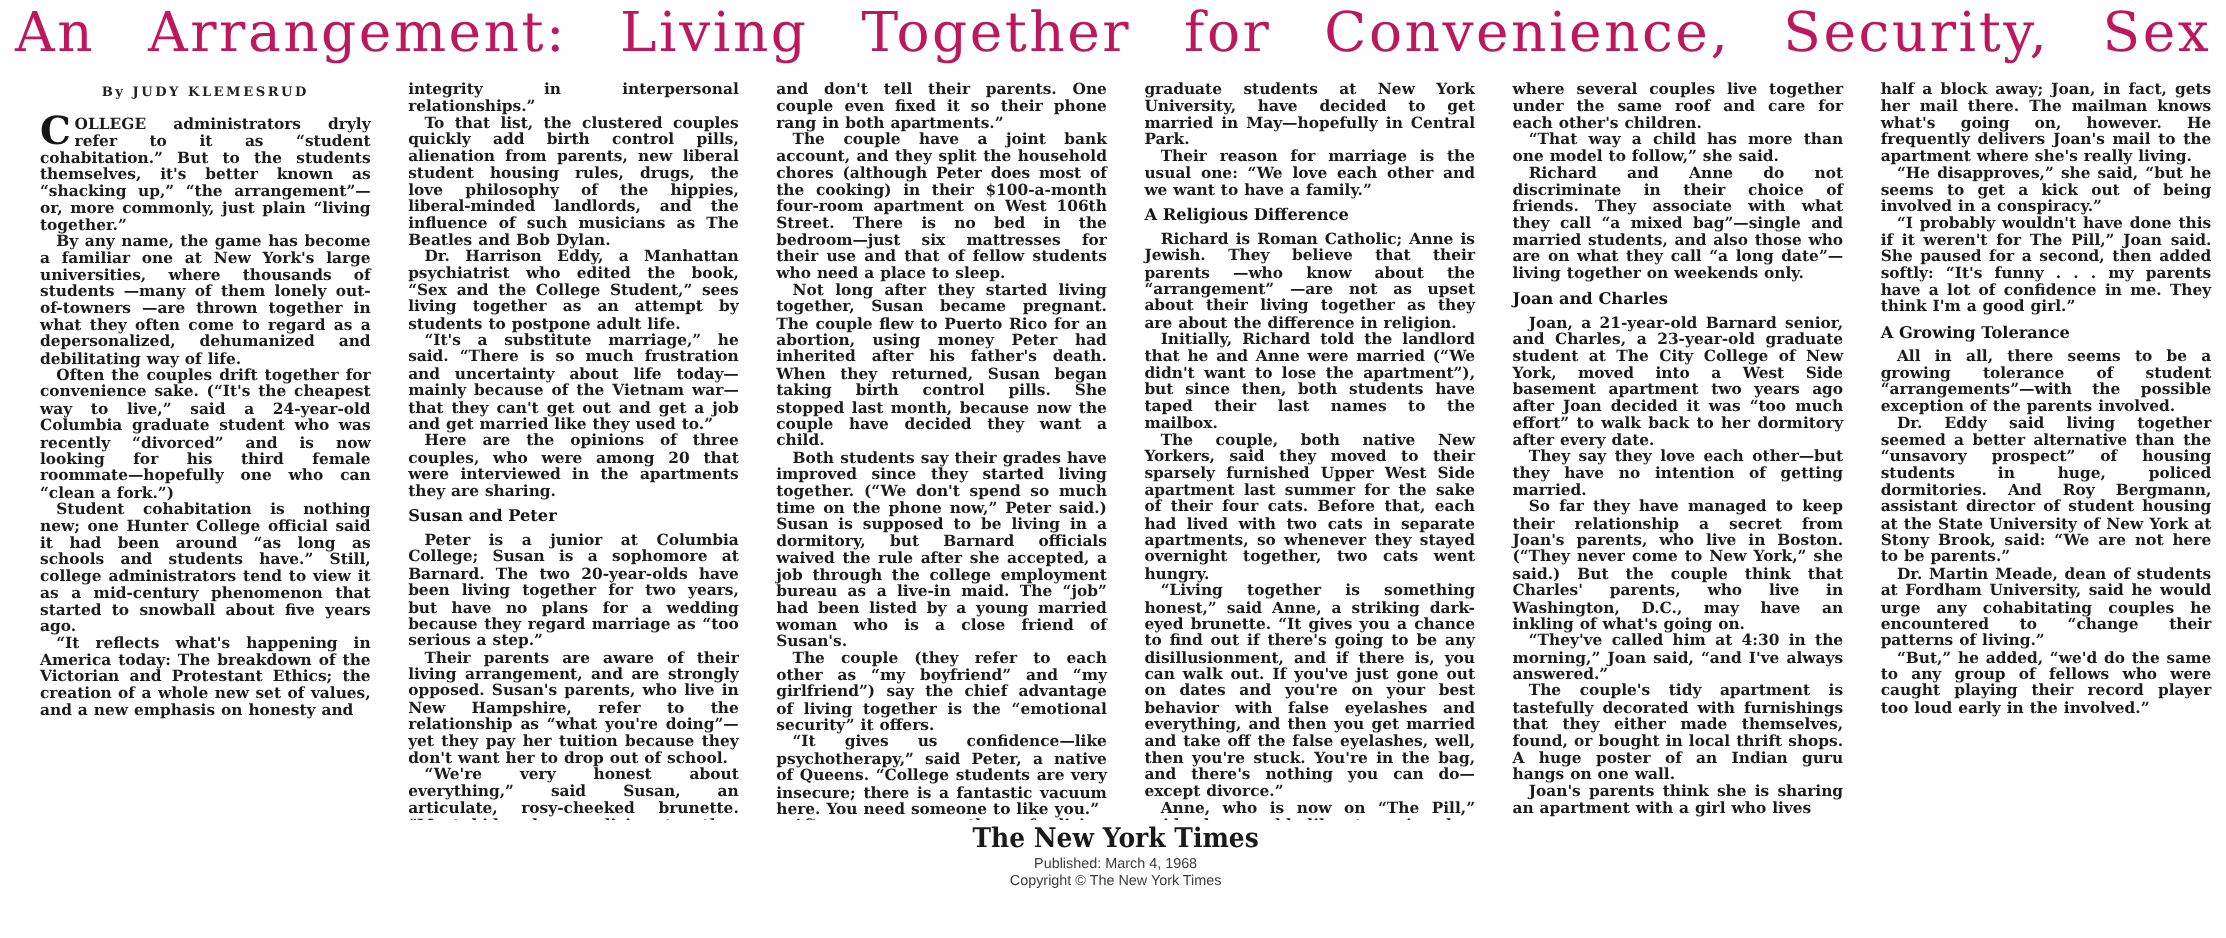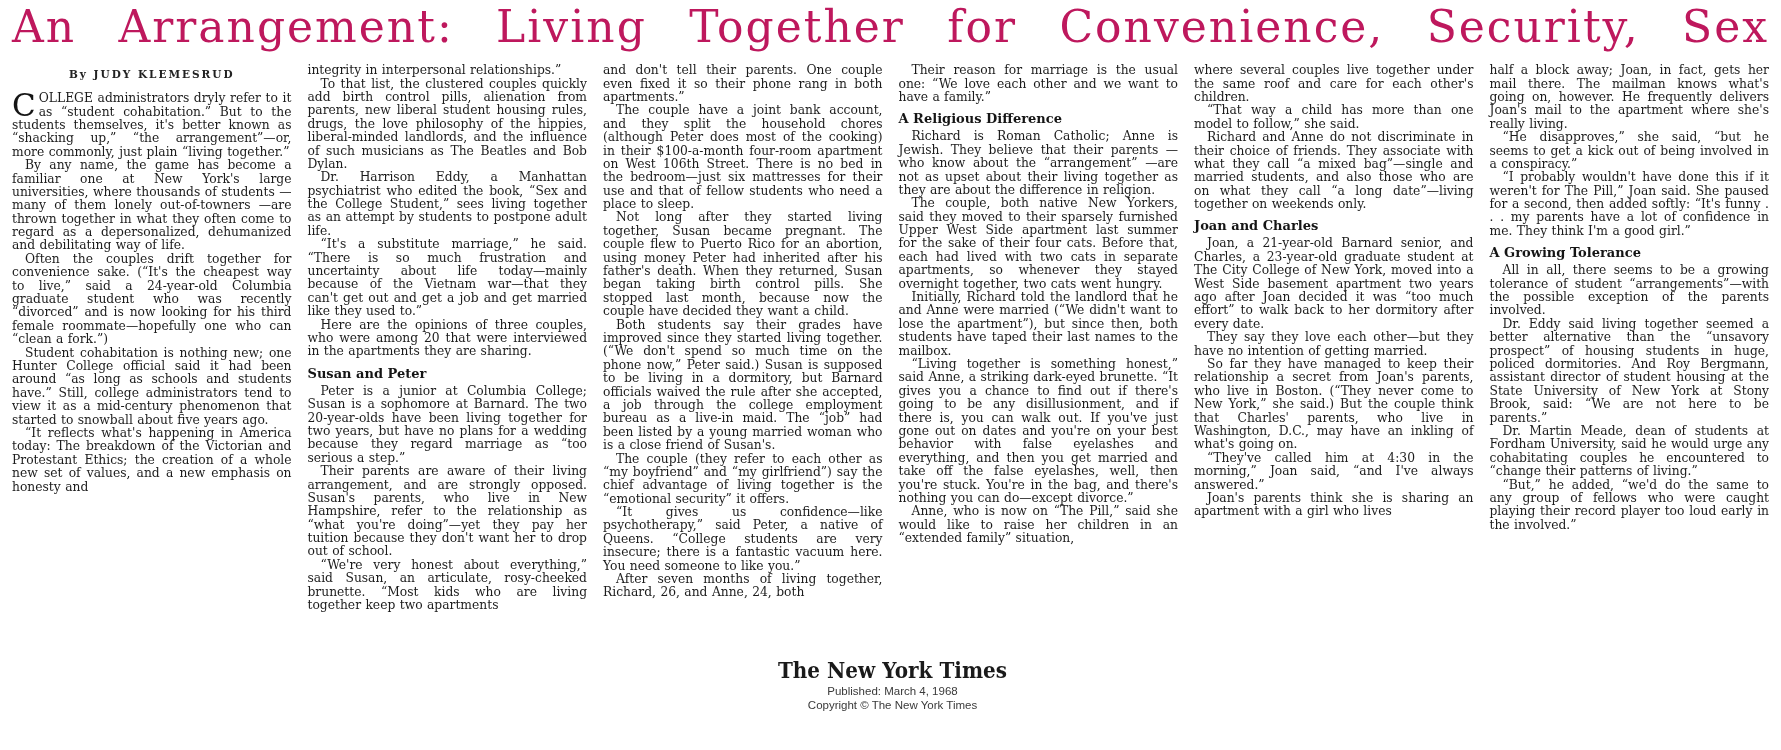--- a/index.html
+++ b/index.html
@@ -19,42 +19,44 @@
     font-weight: 500;
     letter-spacing: 2px;
     line-height: 1.05;
     color: #be185d;
     text-align: justify;
     text-align-last: justify;
     white-space: normal;
   }
   .columns {
     display: flex;
-    gap: 16px;
+    gap: 30px;
     padding: 4px 12px 0 12px;
     height: 592px;
     overflow: hidden;
+    margin-left: 20px;
   }
   .col { flex: 1 1 0; min-width: 0; }
   .byline {
     text-align: center;
     font-weight: bold;
     font-size: 10.5px;
     letter-spacing: 2px;
     margin: 4px 0 12px 0;
     color: #222;
   }
   .para {
     margin: 0;
     font-size: 12.3px;
     line-height: 1.09;
     text-align: justify;
     text-indent: 13px;
     color: #1c1c1c;
     word-spacing: 0.5px;
+    font-weight: bold;
   }
   .para.cont { text-indent: 0; }
   .para.lead { text-indent: 0; }
   .dropcap {
     float: left;
     font-size: 31px;
     line-height: 25px;
     padding: 1px 3px 0 0;
     color: #151515;
   }
@@ -119,37 +121,39 @@
       <div class="col">
         <p class="para cont">and don't tell their parents. One couple even fixed it so their phone rang in both apartments.”</p>
         <p class="para">The couple have a joint bank account, and they split the household chores (although Peter does most of the cooking) in their $100-a-month four-room apartment on West 106th Street. There is no bed in the bedroom—just six mattresses for their use and that of fellow students who need a place to sleep.</p>
         <p class="para">Not long after they started living together, Susan became pregnant. The couple flew to Puerto Rico for an abortion, using money Peter had inherited after his father's death. When they returned, Susan began taking birth control pills. She stopped last month, because now the couple have decided they want a child.</p>
         <p class="para">Both students say their grades have improved since they started living together. (“We don't spend so much time on the phone now,” Peter said.) Susan is supposed to be living in a dormitory, but Barnard officials waived the rule after she accepted, a job through the college employment bureau as a live-in maid. The “job” had been listed by a young married woman who is a close friend of Susan's.</p>
         <p class="para">The couple (they refer to each other as “my boyfriend” and “my girlfriend”) say the chief advantage of living together is the “emotional security” it offers.</p>
         <p class="para">“It gives us confidence—like psychotherapy,” said Peter, a native of Queens. “College students are very insecure; there is a fantastic vacuum here. You need someone to like you.”</p>
         <p class="para">After seven months of living together, Richard, 26, and Anne, 24, both</p>
       </div>
       <div class="col">
+        <p class="para cont">graduate students at New York University, have decided to get married in May—hopefully in Central Park.</p>
         <p class="para">Their reason for marriage is the usual one: “We love each other and we want to have a family.”</p>
         <h3 class="subhead">A Religious Difference</h3>
         <p class="para">Richard is Roman Catholic; Anne is Jewish. They believe that their parents —who know about the “arrangement” —are not as upset about their living together as they are about the difference in religion.</p>
+        <p class="para">Initially, Richard told the landlord that he and Anne were married (“We didn't want to lose the apartment”), but since then, both students have taped their last names to the mailbox.</p>
         <p class="para">The couple, both native New Yorkers, said they moved to their sparsely furnished Upper West Side apartment last summer for the sake of their four cats. Before that, each had lived with two cats in separate apartments, so whenever they stayed overnight together, two cats went hungry.</p>
-        <p class="para">Initially, Richard told the landlord that he and Anne were married (“We didn't want to lose the apartment”), but since then, both students have taped their last names to the mailbox.</p>
         <p class="para">“Living together is something honest,” said Anne, a striking dark-eyed brunette. “It gives you a chance to find out if there's going to be any disillusionment, and if there is, you can walk out. If you've just gone out on dates and you're on your best behavior with false eyelashes and everything, and then you get married and take off the false eyelashes, well, then you're stuck. You're in the bag, and there's nothing you can do—except divorce.”</p>
         <p class="para">Anne, who is now on “The Pill,” said she would like to raise her children in an “extended family” situation,</p>
       </div>
       <div class="col">
         <p class="para cont">where several couples live together under the same roof and care for each other's children.</p>
         <p class="para">“That way a child has more than one model to follow,” she said.</p>
         <p class="para">Richard and Anne do not discriminate in their choice of friends. They associate with what they call “a mixed bag”—single and married students, and also those who are on what they call “a long date”—living together on weekends only.</p>
         <h3 class="subhead">Joan and Charles</h3>
         <p class="para">Joan, a 21-year-old Barnard senior, and Charles, a 23-year-old graduate student at The City College of New York, moved into a West Side basement apartment two years ago after Joan decided it was “too much effort” to walk back to her dormitory after every date.</p>
         <p class="para">They say they love each other—but they have no intention of getting married.</p>
         <p class="para">So far they have managed to keep their relationship a secret from Joan's parents, who live in Boston. (“They never come to New York,” she said.) But the couple think that Charles' parents, who live in Washington, D.C., may have an inkling of what's going on.</p>
         <p class="para">“They've called him at 4:30 in the morning,” Joan said, “and I've always answered.”</p>
+        <p class="para">The couple's tidy apartment is tastefully decorated with furnishings that they either made themselves, found, or bought in local thrift shops. A huge poster of an Indian guru hangs on one wall.</p>
         <p class="para">Joan's parents think she is sharing an apartment with a girl who lives</p>
       </div>
       <div class="col">
         <p class="para cont">half a block away; Joan, in fact, gets her mail there. The mailman knows what's going on, however. He frequently delivers Joan's mail to the apartment where she's really living.</p>
         <p class="para">“He disapproves,” she said, “but he seems to get a kick out of being involved in a conspiracy.”</p>
         <p class="para">“I probably wouldn't have done this if it weren't for The Pill,” Joan said. She paused for a second, then added softly: “It's funny . . . my parents have a lot of confidence in me. They think I'm a good girl.”</p>
         <h3 class="subhead">A Growing Tolerance</h3>
         <p class="para">All in all, there seems to be a growing tolerance of student “arrangements”—with the possible exception of the parents involved.</p>
         <p class="para">Dr. Eddy said living together seemed a better alternative than the “unsavory prospect” of housing students in huge, policed dormitories. And Roy Bergmann, assistant director of student housing at the State University of New York at Stony Brook, said: “We are not here to be parents.”</p>
         <p class="para">Dr. Martin Meade, dean of students at Fordham University, said he would urge any cohabitating couples he encountered to “change their patterns of living.”</p>

